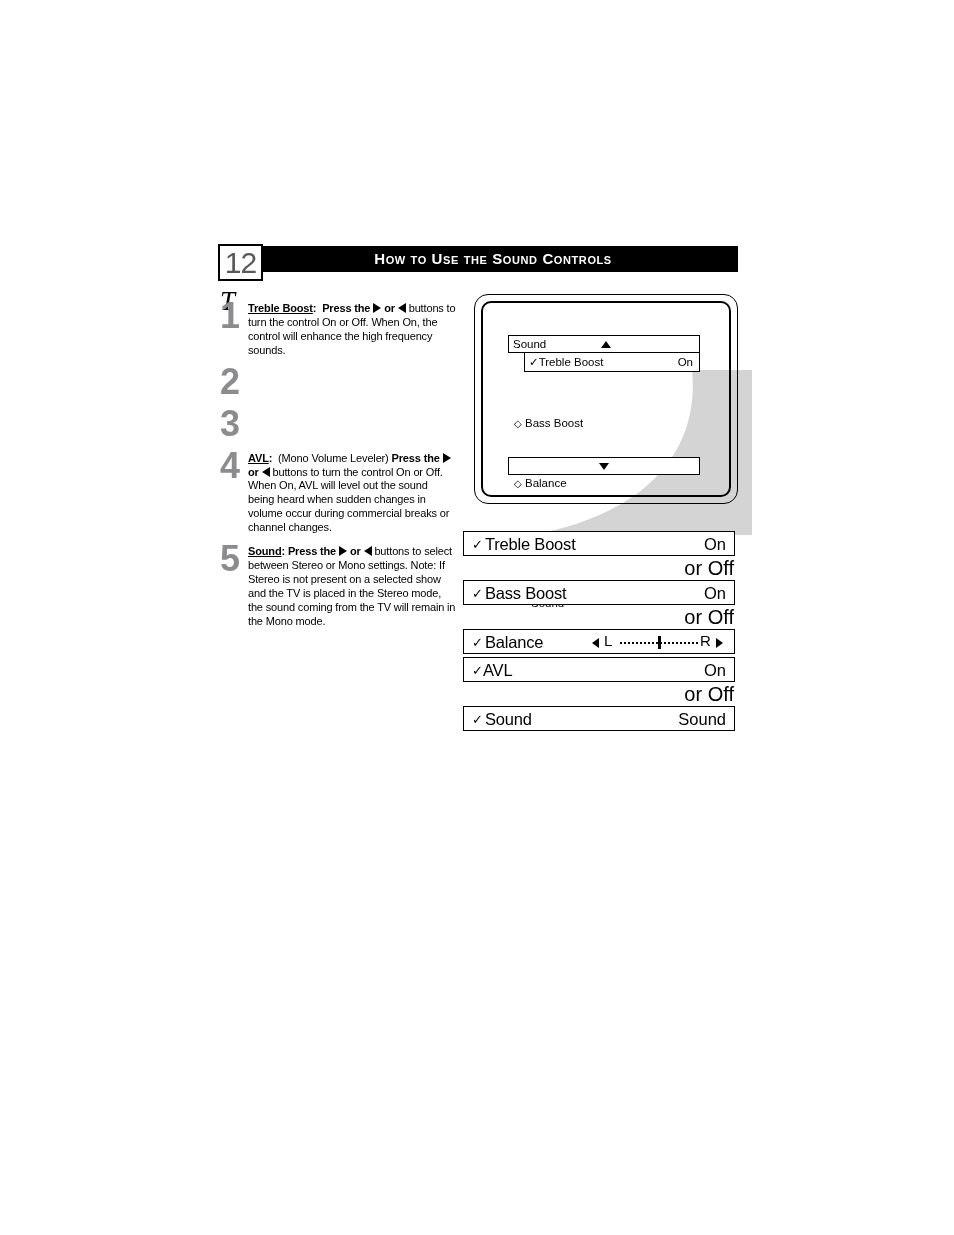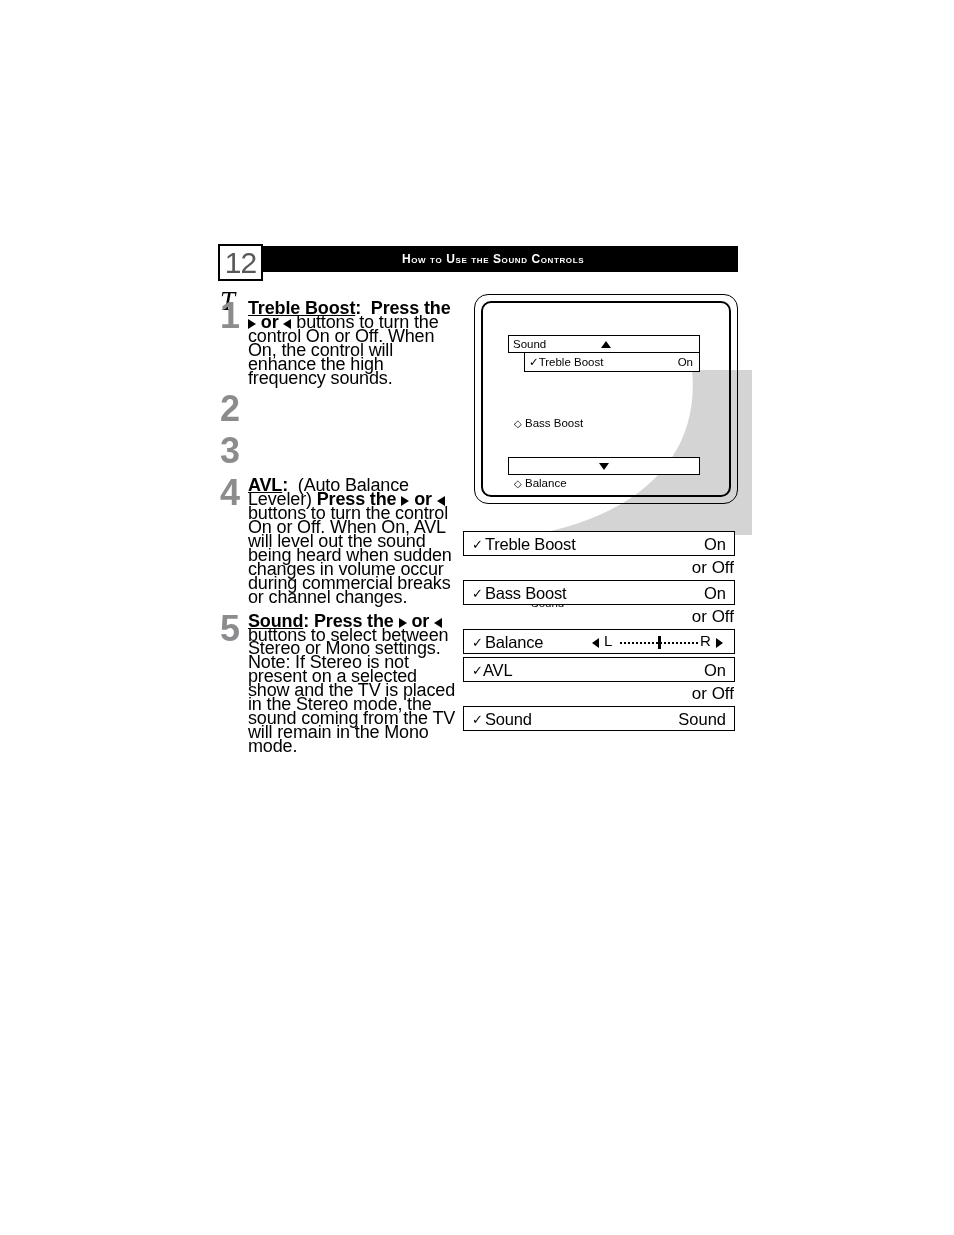--- a/index.html
+++ b/index.html
@@ -35,21 +35,21 @@
   #header-title {
     position: absolute;
     left: 0; top: 0;
     width: 518px;
     height: 26px;
     line-height: 26px;
     text-align: center;
     color: #ffffff;
     font-family: "Liberation Sans", sans-serif;
     font-weight: bold;
-    font-size: 12px;
+    font-size: 15px;
     letter-spacing: 0.6px;
     font-variant: small-caps;
     padding-left: 28px;
     box-sizing: border-box;
     white-space: nowrap;
   }
   #page-number-badge {
     position: absolute;
     left: 218px;
     top: 244px;
@@ -114,21 +114,21 @@
     width: 26px;
     font-family: "Liberation Sans", sans-serif;
     font-size: 36px;
     font-weight: bold;
     line-height: 40px;
     color: #8c8c8e;
     text-align: left;
   }
   .step-text {
     font-family: "Liberation Sans", sans-serif;
-    font-size: 18px;
+    font-size: 11px;
     line-height: 13.9px;
     letter-spacing: -0.15px;
   }
   .step-text b { font-weight: bold; }
   .step-text u { text-decoration: underline; font-weight: bold; }
   .tri-r, .tri-l {
     display: inline-block;
     width: 0; height: 0;
     vertical-align: -1px;
   }
@@ -308,21 +308,21 @@
     position: absolute;
     right: 8px;
     top: 1px;
     font-size: 16.5px;
     line-height: 23px;
   }
   .bar-sub {
     position: relative;
     height: 24px;
     text-align: right;
-    font-size: 17px;
+    font-size: 20px;
     line-height: 24px;
     padding-right: 1px;
   }
   .spacer-4 { height: 3px; }
 
   
   #balance-slider {
     position: absolute;
     left: 128px;
     top: 0;
@@ -400,21 +400,21 @@
     <div class="step">
       <div class="step-num">2</div>
     </div>
 
     <div class="step">
       <div class="step-num">3</div>
     </div>
 
     <div class="step">
       <div class="step-num">4</div>
-      <div class="step-text"><u>AVL</u><b>:</b>&nbsp; <span>(Auto Balance Leveler)</span> <b>Press the</b> <span class="tri-r"></span> <b>or</b> <span class="tri-l"></span> <span>buttons to turn the control On or Off. When On, AVL will level out the sound being heard when sudden changes in volume occur during commercial breaks or channel changes.</span></div>
+      <div class="step-text"><u>AVL</u><b>:</b>&nbsp; <span>(Mono Volume Leveler)</span> <b>Press the</b> <span class="tri-r"></span> <b>or</b> <span class="tri-l"></span> <span>buttons to turn the control On or Off. When On, AVL will level out the sound being heard when sudden changes in volume occur during commercial breaks or channel changes.</span></div>
     </div>
 
     <div class="step">
       <div class="step-num">5</div>
       <div class="step-text"><u>Sound</u><b>:</b> <b>Press the</b> <span class="tri-r"></span> <b>or</b> <span class="tri-l"></span> <span>buttons to select between Stereo or Mono settings. Note: If Stereo is not present on a selected show and the TV is placed in the Stereo mode, the sound coming from the TV will remain in the Mono mode.</span></div>
     </div>
 
   </div>
 
   <svg id="swoosh" viewBox="0 0 290 190" xmlns="http://www.w3.org/2000/svg">

